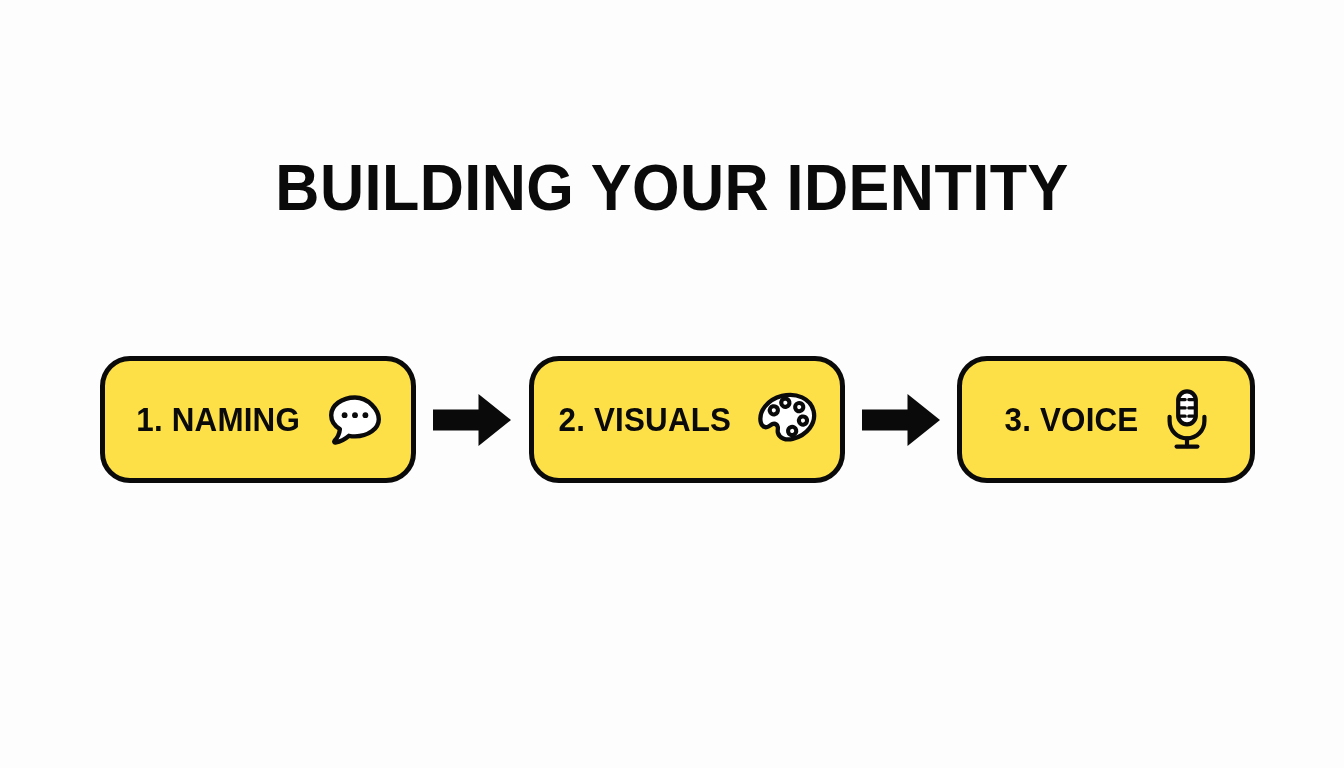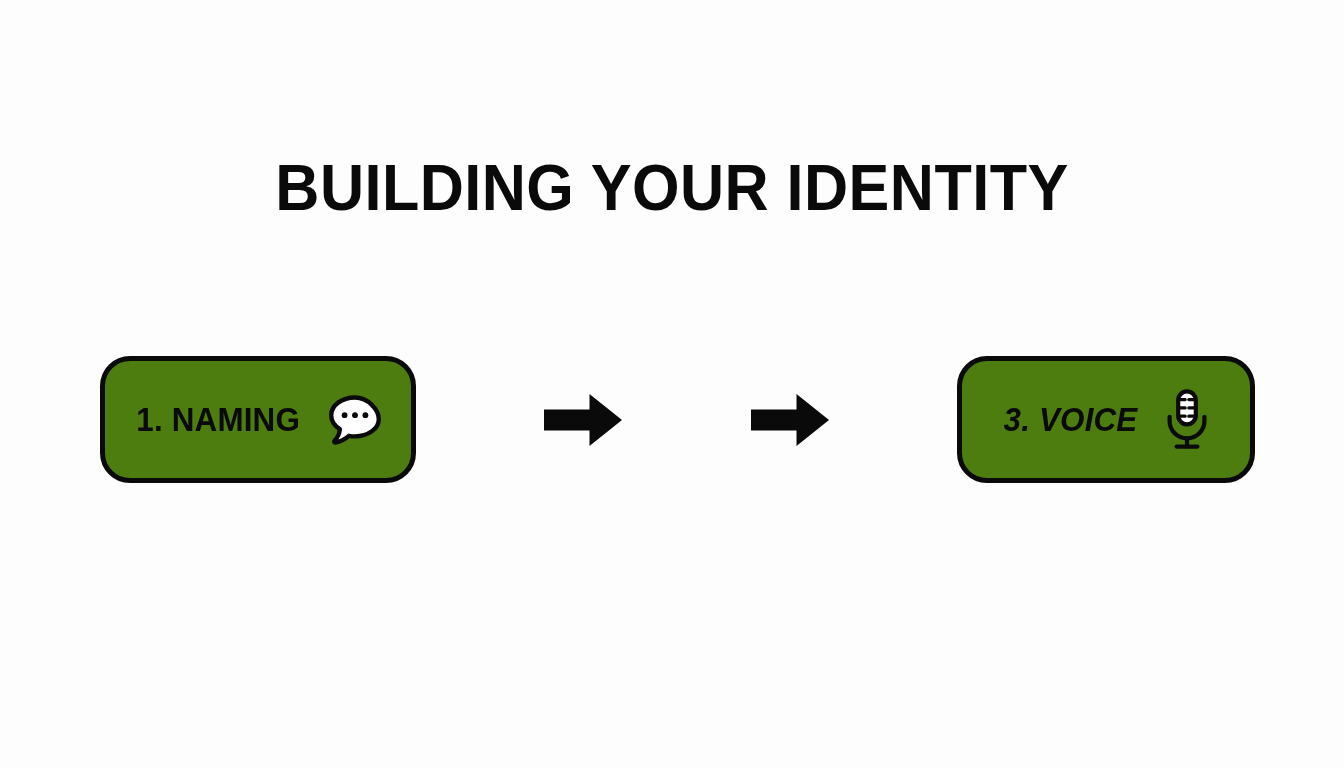--- a/index.html
+++ b/index.html
@@ -53,31 +53,31 @@
     display:flex;
     align-items:center;
     justify-content:space-between;
   }
 
   .card {
     position:relative;
     height:127px;
     border:5px solid #0a0a0a;
     border-radius:30px;
-    background:#4d7c0f;
+    background:#fde047;
     display:flex;
     align-items:center;
     justify-content:center;
     gap:22px;
     padding:16px 26px;
     flex:0 0 auto;
   }
   .card-1 { width:316px; }
   .card-2 { width:316px; }
-  .card-3 { width:298px;font-style:italic; }
+  .card-3 { width:298px; }
 
   .card-label {
     font-family:"Liberation Sans", sans-serif;
     font-weight:700;
     font-size:33px;
     line-height:33px;
     letter-spacing:0.2px;
     color:#0a0a0a;
     white-space:nowrap;
     transform:scaleX(0.95);
@@ -123,20 +123,35 @@
         </svg>
       </span>
     </div>
 
     <div class="arrow">
       <svg width="82" height="56" viewBox="0 0 82 56" xmlns="http://www.w3.org/2000/svg">
         <path d="M2 17.6 H47.5 V2 L80 28 L47.5 54 V38.4 H2 Z" fill="#0a0a0a"></path>
       </svg>
     </div>
 
+    <div class="card card-2">
+      <span class="card-label">2. VISUALS</span>
+      <span class="card-icon">
+        <svg width="62" height="58" viewBox="0 0 62 58" fill="none" xmlns="http://www.w3.org/2000/svg">
+          <g transform="rotate(-14 31 29)">
+            <path d="M31 4.2C16.1 4.2 4 13.6 4 25.2c0 4.1 2.5 5.6 5.2 5.6 2.6 0 4.3 -1.6 6.5 -1.6 2.3 0 3.7 1.7 3.7 4.1 0 1.9 -1.3 3.2 -1.3 5.5 0 5.5 5.6 9.6 12.9 9.6 14.9 0 27 -9.4 27 -22.1S45.9 4.2 31 4.2Z" stroke="#0a0a0a" stroke-width="4.3" stroke-linejoin="round" fill="#ffffff"></path>
+            <circle cx="19.6" cy="16.2" r="4.1" stroke="#0a0a0a" stroke-width="4.1" fill="#ffffff"></circle>
+            <circle cx="32.6" cy="11.6" r="4.1" stroke="#0a0a0a" stroke-width="4.1" fill="#ffffff"></circle>
+            <circle cx="45.0" cy="19.2" r="4.1" stroke="#0a0a0a" stroke-width="4.1" fill="#ffffff"></circle>
+            <circle cx="45.4" cy="33.2" r="4.1" stroke="#0a0a0a" stroke-width="4.1" fill="#ffffff"></circle>
+            <circle cx="32.4" cy="40.6" r="4.1" stroke="#0a0a0a" stroke-width="4.1" fill="#ffffff"></circle>
+          </g>
+        </svg>
+      </span>
+    </div>
 
     <div class="arrow">
       <svg width="82" height="56" viewBox="0 0 82 56" xmlns="http://www.w3.org/2000/svg">
         <path d="M2 17.6 H47.5 V2 L80 28 L47.5 54 V38.4 H2 Z" fill="#0a0a0a"></path>
       </svg>
     </div>
 
     <div class="card card-3">
       <span class="card-label">3. VOICE</span>
       <span class="card-icon">

